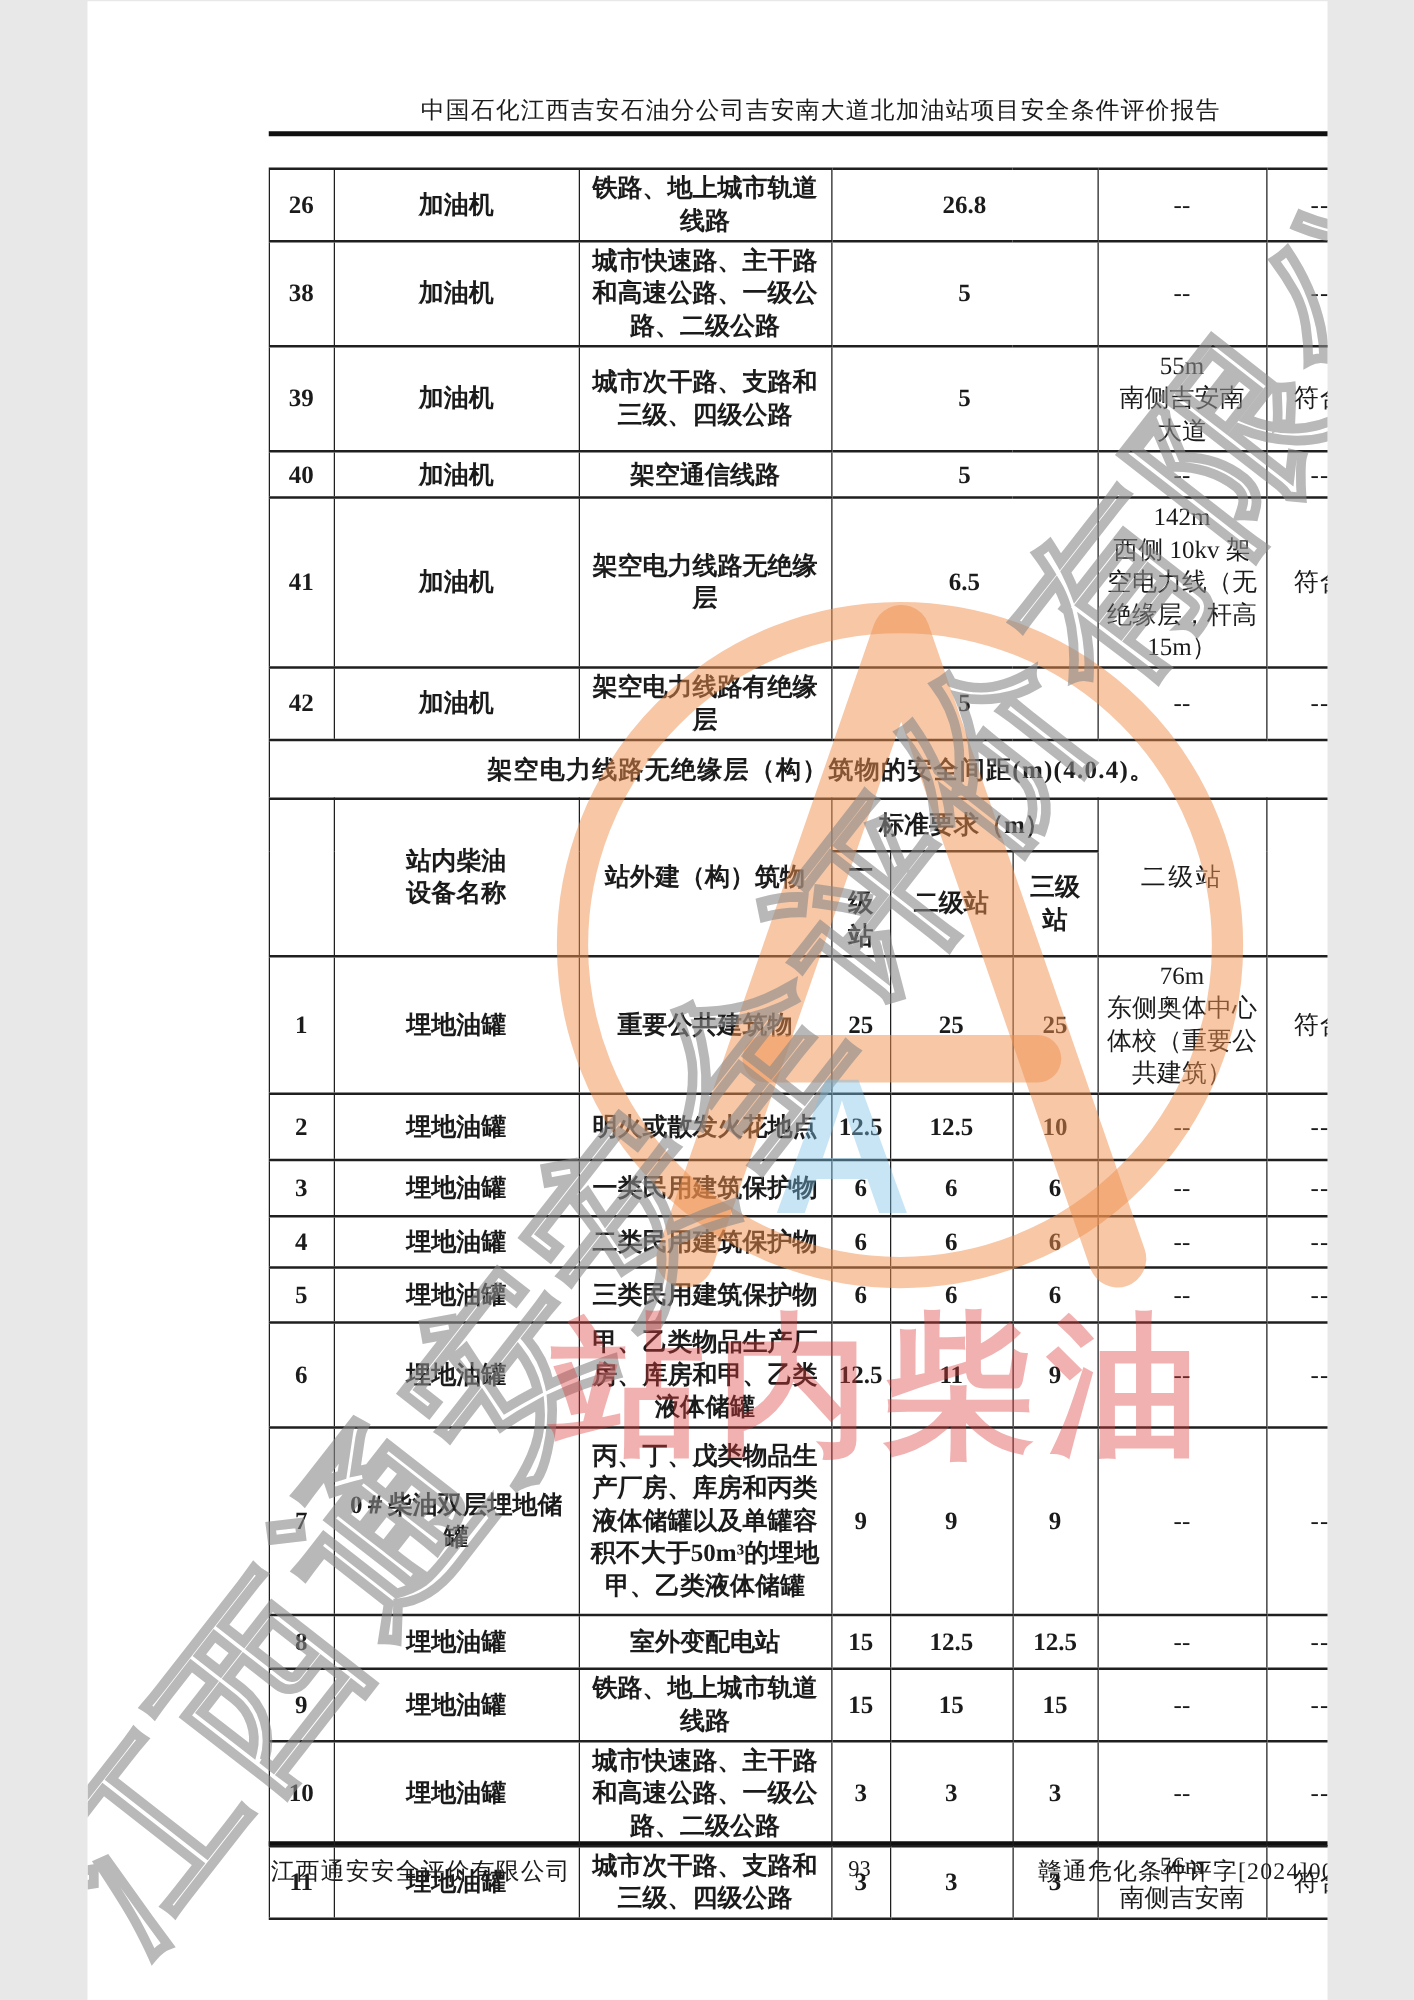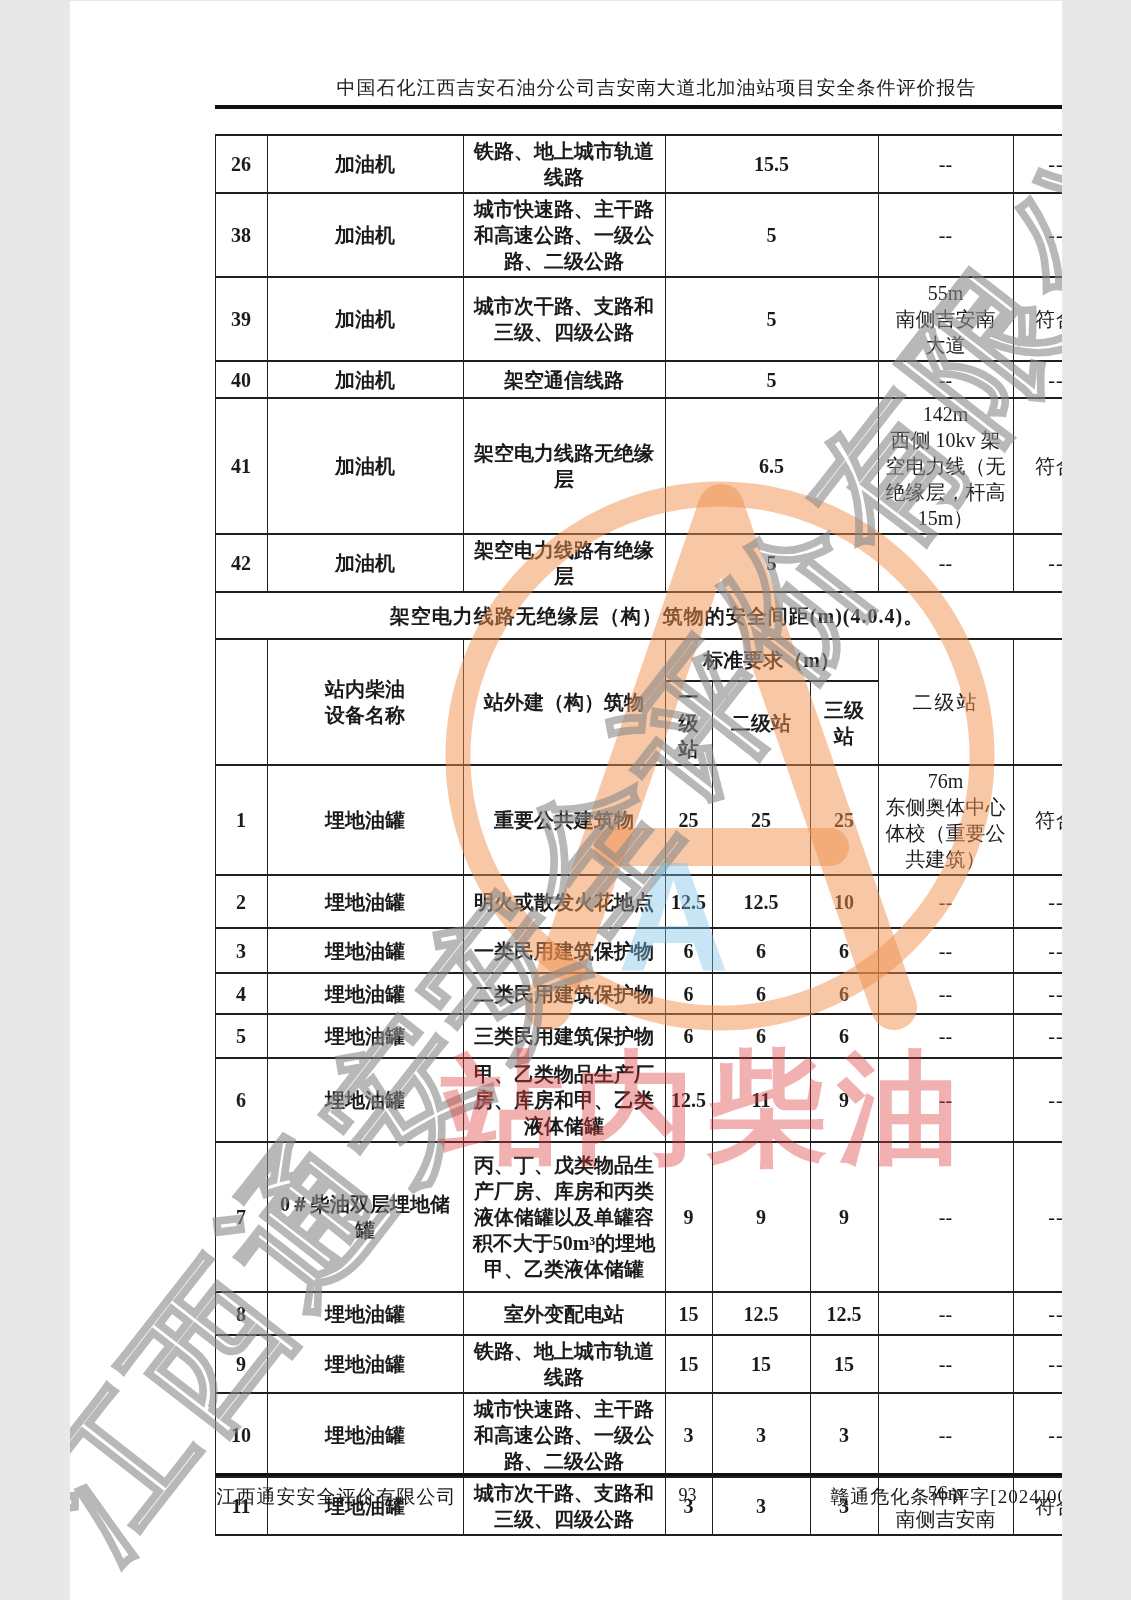--- a/index.html
+++ b/index.html
@@ -71,21 +71,21 @@
         <col style="width:98px">
         <col style="width:68px">
       <col style="width:135px">
         <col style="width:86px">
     </colgroup>
     <tbody>
         <tr style="height: 57px;">
           <td class="c-num">26</td>
           <td class="c-name">加油机</td>
           <td class="c-obj">铁路、地上城市轨道线路</td>
-          <td class="c-std" colspan="3">15.5</td>
+          <td class="c-std" colspan="3">26.8</td>
           <td class="c-actual">--</td>
           <td class="c-concl">--</td>
         </tr>
         <tr style="height: 77px;">
           <td class="c-num">38</td>
           <td class="c-name">加油机</td>
           <td class="c-obj">城市快速路、主干路和高速公路、一级公路、二级公路</td>
           <td class="c-std" colspan="3">5</td>
           <td class="c-actual">--</td>
           <td class="c-concl">--</td>

